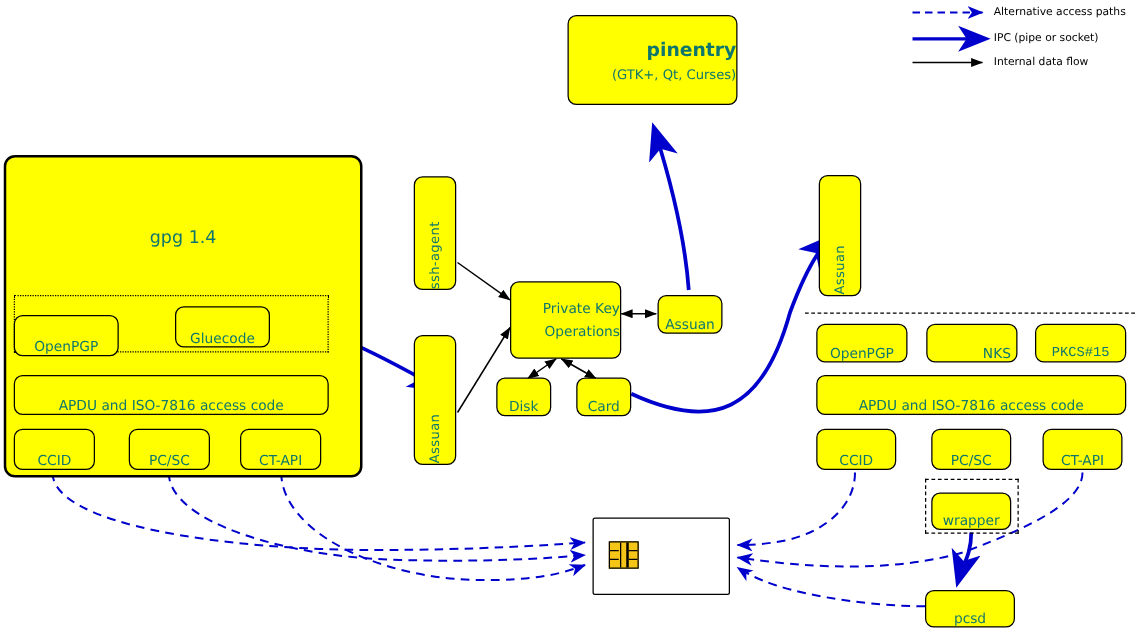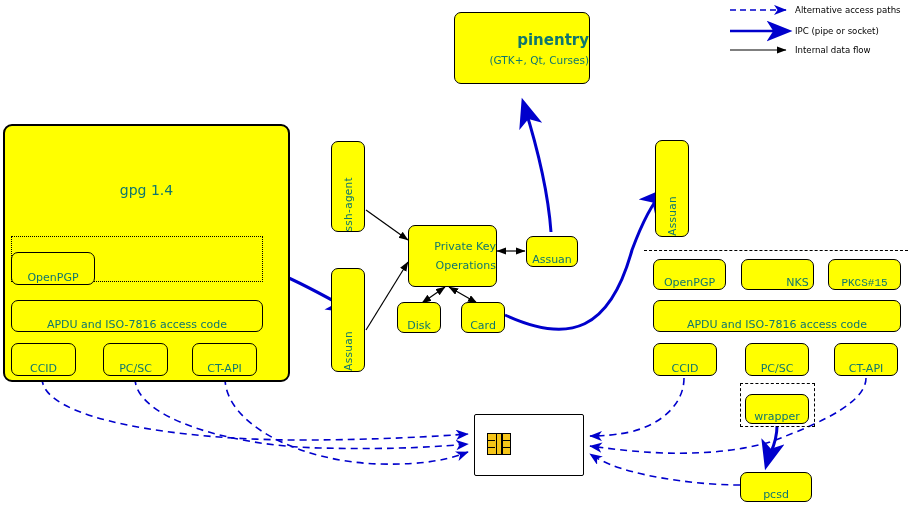--- a/index.html
+++ b/index.html
@@ -88,20 +88,21 @@
   <div class="box" style="left:454px;top:12px;width:136px;height:72px;flex-direction:column;">
     <div style="font-weight:bold;font-size:15px;">pinentry</div>
     <div style="font-size:10.5px;margin-top:5px;">(GTK+, Qt, Curses)</div>
   </div>
 
   <div class="box container" style="left:3px;top:124px;width:287px;height:258px;">
     <div class="ctitle" style="top:56px;">gpg 1.4</div>
   </div>
   <div class="dotted" style="left:11px;top:236px;width:252px;height:46px;"></div>
   <div class="box" style="left:11px;top:252px;width:84px;height:33px;font-size:11px;">OpenPGP</div>
+  <div class="box" style="left:140px;top:245px;width:76px;height:33px;font-size:11px;">Gluecode</div>
   <div class="box" style="left:11px;top:300px;width:252px;height:32px;font-size:11px;">APDU and ISO-7816 access code</div>
   <div class="box" style="left:11px;top:343px;width:65px;height:33px;font-size:11px;">CCID</div>
   <div class="box" style="left:103px;top:343px;width:65px;height:33px;font-size:11px;">PC/SC</div>
   <div class="box" style="left:192px;top:343px;width:65px;height:33px;font-size:11px;">CT-API</div>
 
   <div class="box" style="left:331px;top:141px;width:34px;height:91px;">
     <span class="vert">ssh-agent</span>
   </div>
   <div class="box" style="left:331px;top:268px;width:34px;height:104px;">
     <span class="vert">Assuan</span>

